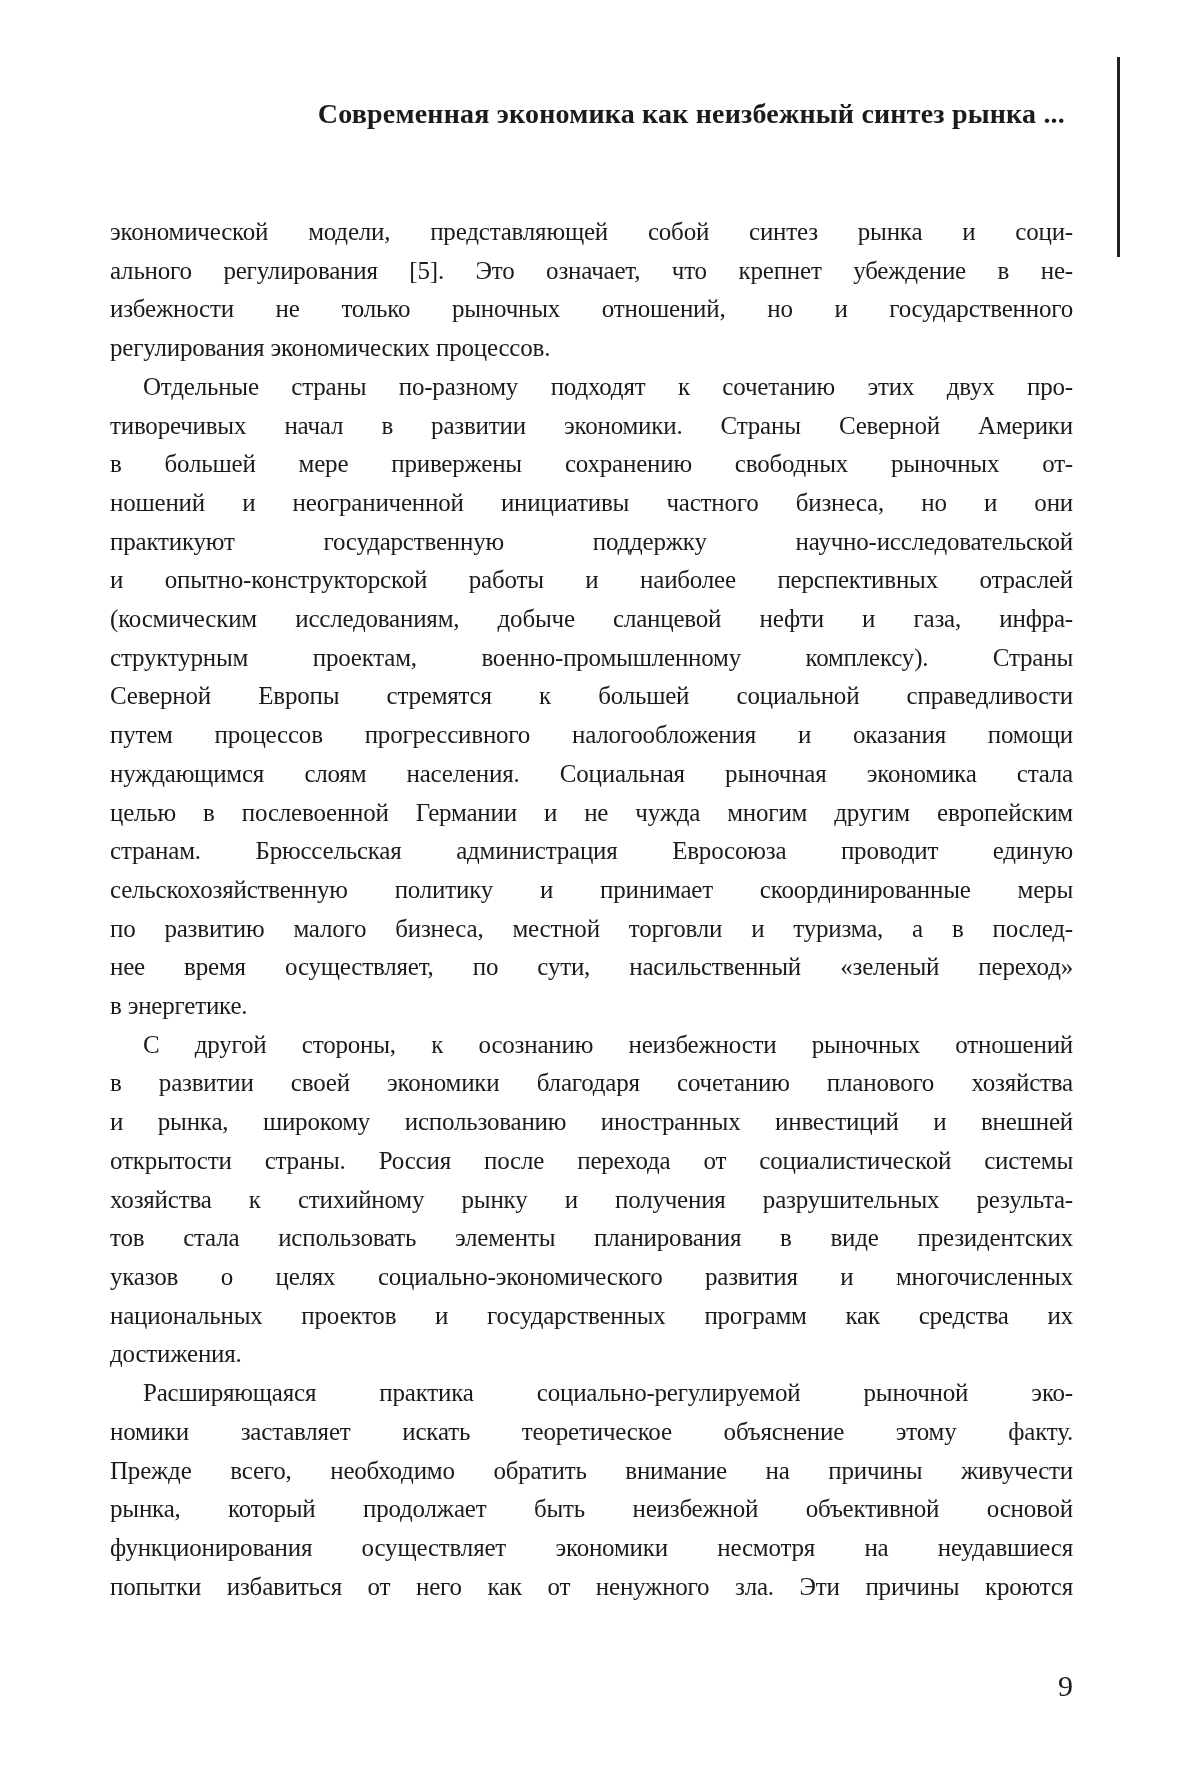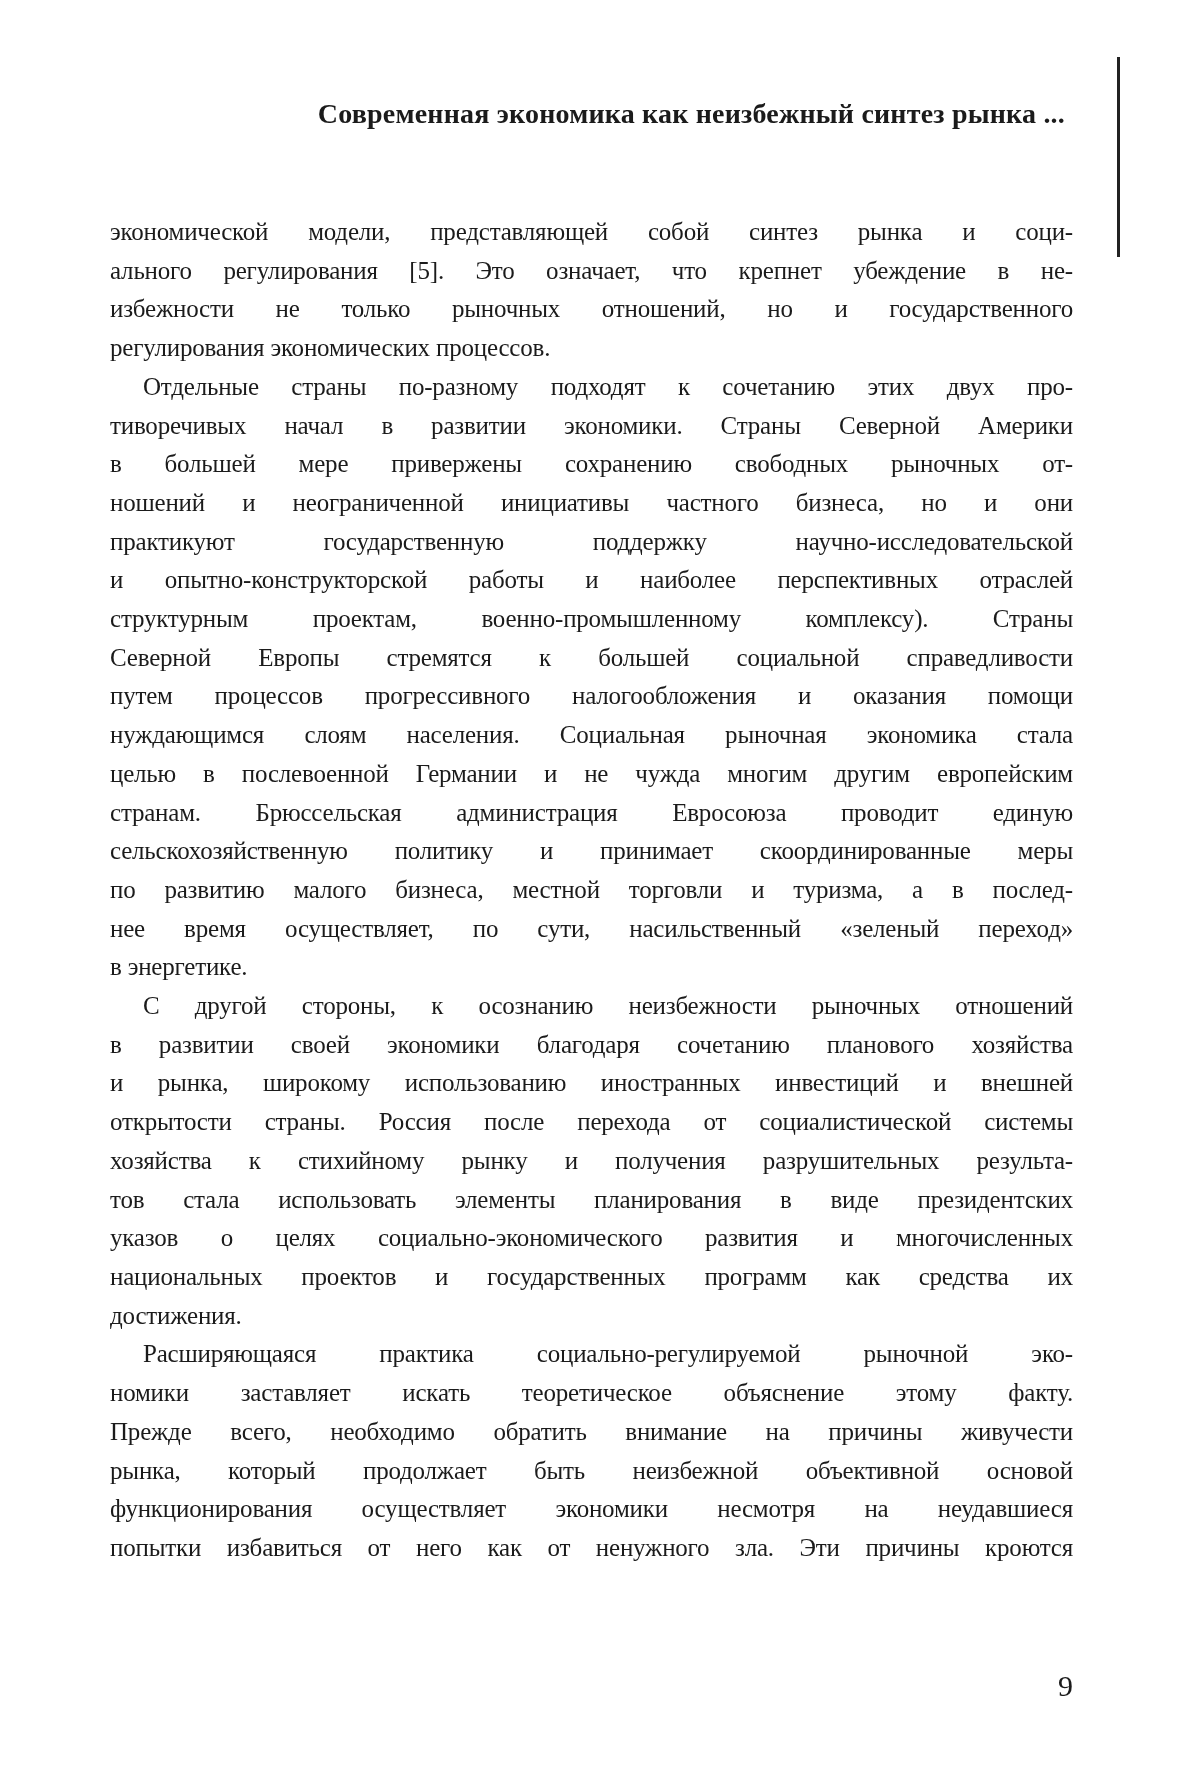--- a/index.html
+++ b/index.html
@@ -82,20 +82,21 @@
         <div class="line">избежности не только рыночных отношений, но и государственного</div>
         <div class="line last">регулирования экономических процессов.</div>
       </div>
       <div class="para">
         <div class="line indent">Отдельные страны по-разному подходят к сочетанию этих двух про-</div>
         <div class="line">тиворечивых начал в развитии экономики. Страны Северной Америки</div>
         <div class="line">в большей мере привержены сохранению свободных рыночных от-</div>
         <div class="line">ношений и неограниченной инициативы частного бизнеса, но и они</div>
         <div class="line">практикуют государственную поддержку научно-исследовательской</div>
         <div class="line">и опытно-конструкторской работы и наиболее перспективных отраслей</div>
+        <div class="line">(космическим исследованиям, добыче сланцевой нефти и газа, инфра-</div>
         <div class="line">структурным проектам, военно-промышленному комплексу). Страны</div>
         <div class="line">Северной Европы стремятся к большей социальной справедливости</div>
         <div class="line">путем процессов прогрессивного налогообложения и оказания помощи</div>
         <div class="line">нуждающимся слоям населения. Социальная рыночная экономика стала</div>
         <div class="line">целью в послевоенной Германии и не чужда многим другим европейским</div>
         <div class="line">странам. Брюссельская администрация Евросоюза проводит единую</div>
         <div class="line">сельскохозяйственную политику и принимает скоординированные меры</div>
         <div class="line">по развитию малого бизнеса, местной торговли и туризма, а в послед-</div>
         <div class="line">нее время осуществляет, по сути, насильственный «зеленый переход»</div>
         <div class="line last">в энергетике.</div>

